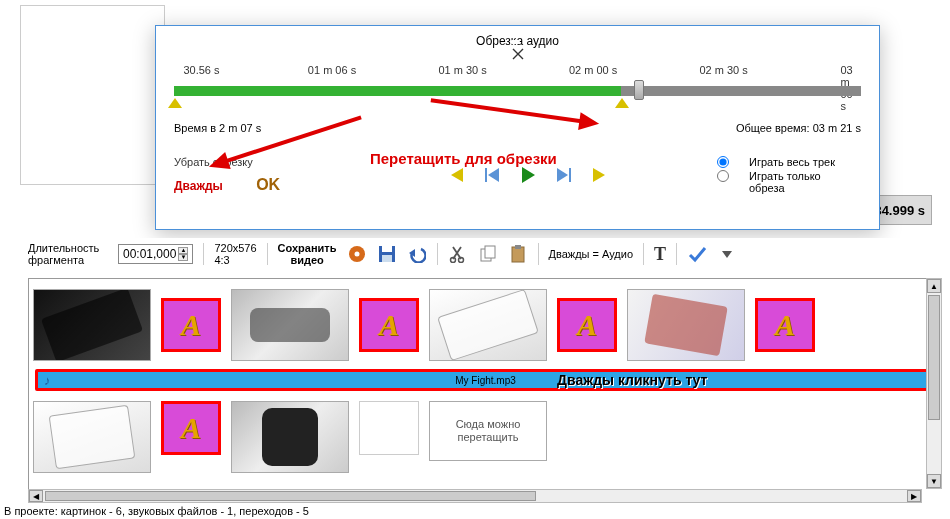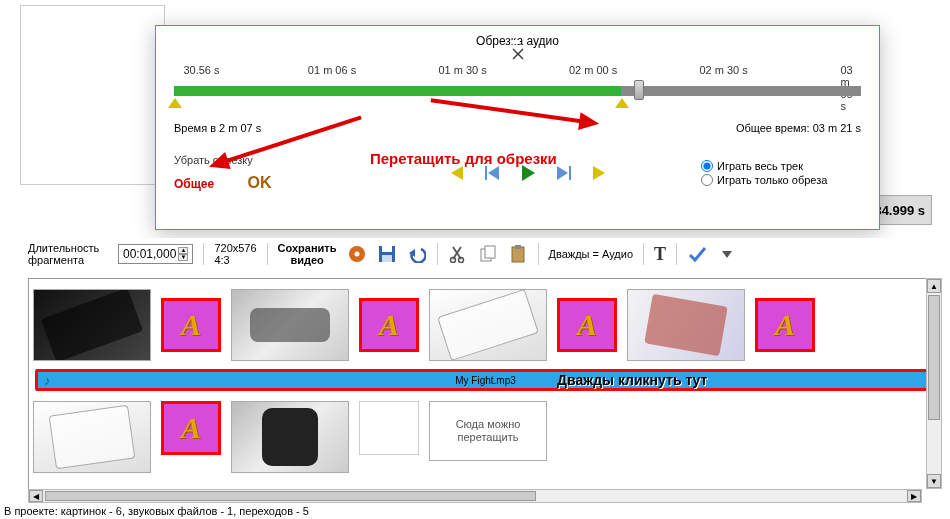--- a/index.html
+++ b/index.html
@@ -26,21 +26,21 @@
 .tri.right { left: calc(65% - 6px); border-bottom: 10px solid #d8c000; }
 .time-row { display: flex; justify-content: space-between; font-size: 11px; margin-top: 10px; }
 .actions-row { display: flex; align-items: center; margin-top: 20px; }
 .link-reset { color: #333; font-size: 11px; cursor: pointer; }
 .act-left { width: 180px; }
 .act-cancel { color: #c00; font-weight: bold; margin-right: 30px; cursor: pointer; font-size: 12px; }
 .act-ok { color: #a16207; font-weight: bold; cursor: pointer; font-size: 16px; }
 .playback { flex: 1; display: flex; gap: 18px; justify-content: center; align-items: center; }
 .pb-btn { width: 18px; height: 18px; cursor: pointer; display: flex; align-items: center; justify-content: center; }
 .radio-col { width: 160px; font-size: 11px; }
-.radio-col label { display: flex; gap: 4px; margin: 2px 0; cursor: pointer; }
+.radio-col label { display: flex; gap: 20px; margin: 2px 16px; cursor: pointer; }
 .radio-col input { width: 12px; height: 12px; }
 .arrow { position: absolute; height: 14px; }
 .arrow.a1 { left: 205px; top: 135px; width: 160px; transform: rotate(-18deg); }
 .arrow.a2 { left: 430px; top: 105px; width: 170px; transform: rotate(8deg); }
 .arrow-line { position: absolute; left: 18px; right: 0; top: 5px; height: 4px; background: #d00; }
 .arrow-head { position: absolute; left: 0; top: -2px; width: 0; height: 0; border-right: 20px solid #d00; border-top: 9px solid transparent; border-bottom: 9px solid transparent; }
 .annot1 { position: absolute; left: 370px; top: 150px; color: #d00; font-weight: bold; font-size: 15px; text-shadow: 1px 1px 0 #fff; }
 .time-bar { position: absolute; right: 18px; top: 195px; height: 30px; width: 70px; background: #ddd; border: 1px solid #aaa; display: flex; align-items: center; justify-content: flex-end; padding-right: 6px; font-weight: bold; font-size: 13px; }
 .toolbar { position: absolute; left: 28px; top: 238px; right: 28px; height: 32px; display: flex; align-items: center; gap: 10px; font-size: 11px; background: #fff; }
 .tb-lbl { width: 80px; line-height: 1.1; }
@@ -119,21 +119,21 @@
         <div class="tri right"></div>
       </div>
       <div class="time-row">
         <div><span>Время в</span> <span>2 m 07 s</span></div>
         <div>Общее время: 03 m 21 s</div>
       </div>
       <div class="actions-row">
         <div class="act-left">
           <div class="link-reset">Убрать обрезку</div>
           <div style="margin-top:8px">
-            <span class="act-cancel">Общее</span>
+            <span class="act-cancel">Дважды</span>
             <span class="act-ok">OK</span>
           </div>
         </div>
         <div class="playback">
           <div class="pb-btn">
               <svg width="14" height="14">
                 <polygon points="14,0 14,14 2,7" fill="#d8c000"></polygon>
               </svg>
             </div>
           <div class="pb-btn">

